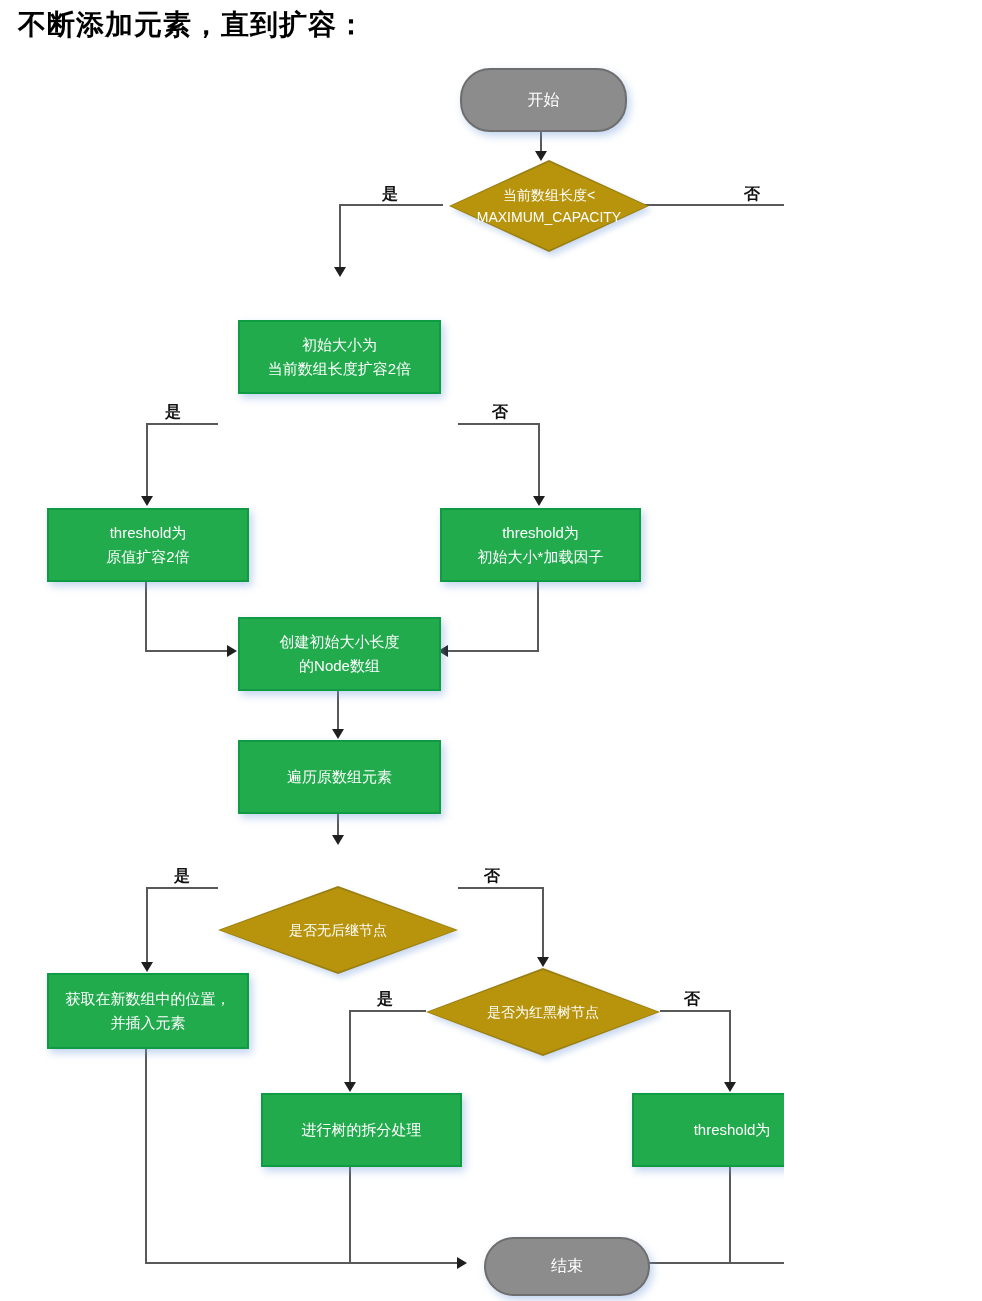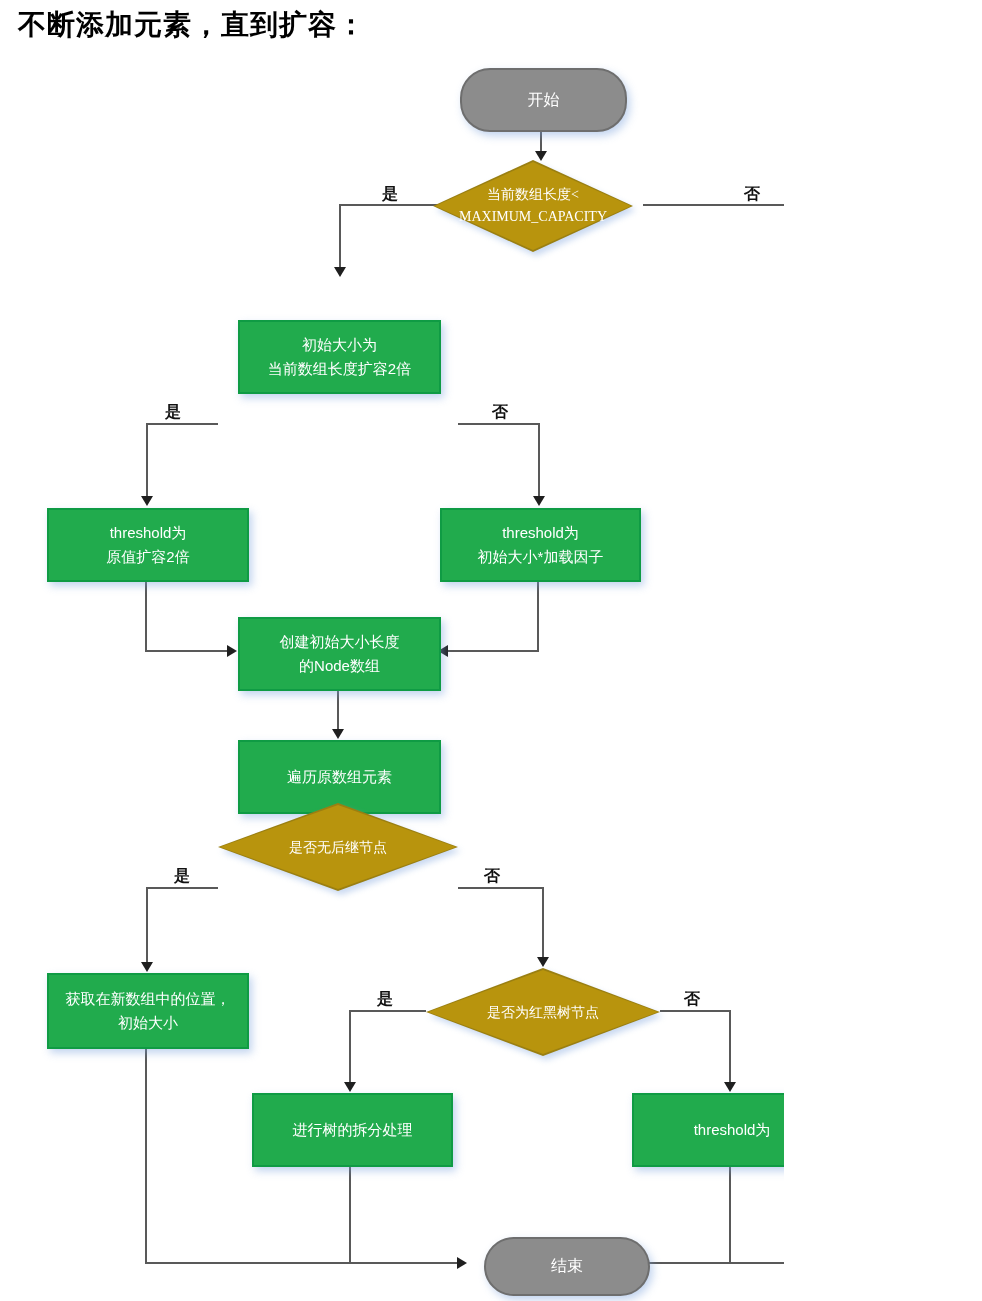--- a/index.html
+++ b/index.html
@@ -115,21 +115,21 @@
 
   <div class="vline" style="left:729px;top:1163px;height:101px;"></div>
   <div class="vline" style="left:877px;top:578px;height:686px;"></div>
   <div class="hline" style="left:641px;top:1262px;width:238px;"></div>
   <div class="arr-l" style="left:631px;top:1257px;"></div>
 
   <div class="terminal" style="left:460px;top:68px;width:163px;height:60px;">
     <span>开始</span>
   </div>
 
-  <div class="diamond" style="left:433px;top:160px;width:200px;height:92px;font-family:Liberation Serif, serif;">
+  <div class="diamond" style="left:449px;top:160px;width:200px;height:92px;">
     <div class="d-border"></div>
     <div class="d-fill"></div>
     <div class="d-text">
       <span>当前数组长度&lt;</span>
       <span>MAXIMUM_CAPACITY</span>
     </div>
   </div>
 
   <div class="process" style="left:238px;top:279px;width:199px;height:70px;margin-top:41px;">
     <span>初始大小为</span>
@@ -150,42 +150,42 @@
 
   <div class="process" style="left:238px;top:617px;width:199px;height:70px;">
     <span>创建初始大小长度</span>
     <span>的Node数组</span>
   </div>
 
   <div class="process" style="left:238px;top:740px;width:199px;height:70px;">
     <span>遍历原数组元素</span>
   </div>
 
-  <div class="diamond" style="left:218px;top:803px;width:240px;height:88px;">
+  <div class="diamond" style="left:218px;top:886px;width:240px;height:88px;">
     <div class="d-border"></div>
     <div class="d-fill"></div>
     <div class="d-text">
       <span>是否无后继节点</span>
     </div>
   </div>
 
   <div class="process" style="left:47px;top:973px;width:198px;height:72px;">
     <span>获取在新数组中的位置，</span>
-    <span>初始大小</span>
+    <span>并插入元素</span>
   </div>
 
   <div class="diamond" style="left:426px;top:968px;width:234px;height:88px;">
     <div class="d-border"></div>
     <div class="d-fill"></div>
     <div class="d-text">
       <span>是否为红黑树节点</span>
     </div>
   </div>
 
-  <div class="process" style="left:252px;top:1093px;width:197px;height:70px;">
+  <div class="process" style="left:261px;top:1093px;width:197px;height:70px;">
     <span>进行树的拆分处理</span>
   </div>
 
   <div class="process" style="left:632px;top:1093px;width:196px;height:70px;">
     <span>threshold为</span>
   </div>
 
   <div class="terminal" style="left:484px;top:1237px;width:162px;height:55px;">
     <span>结束</span>
   </div>

